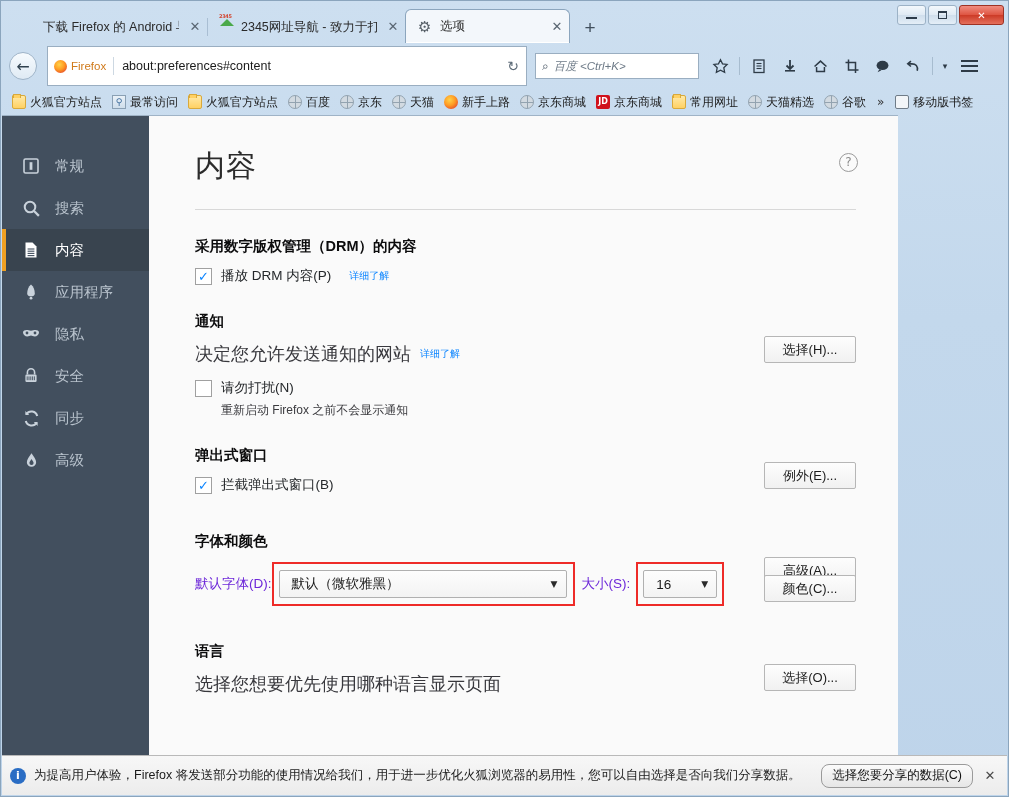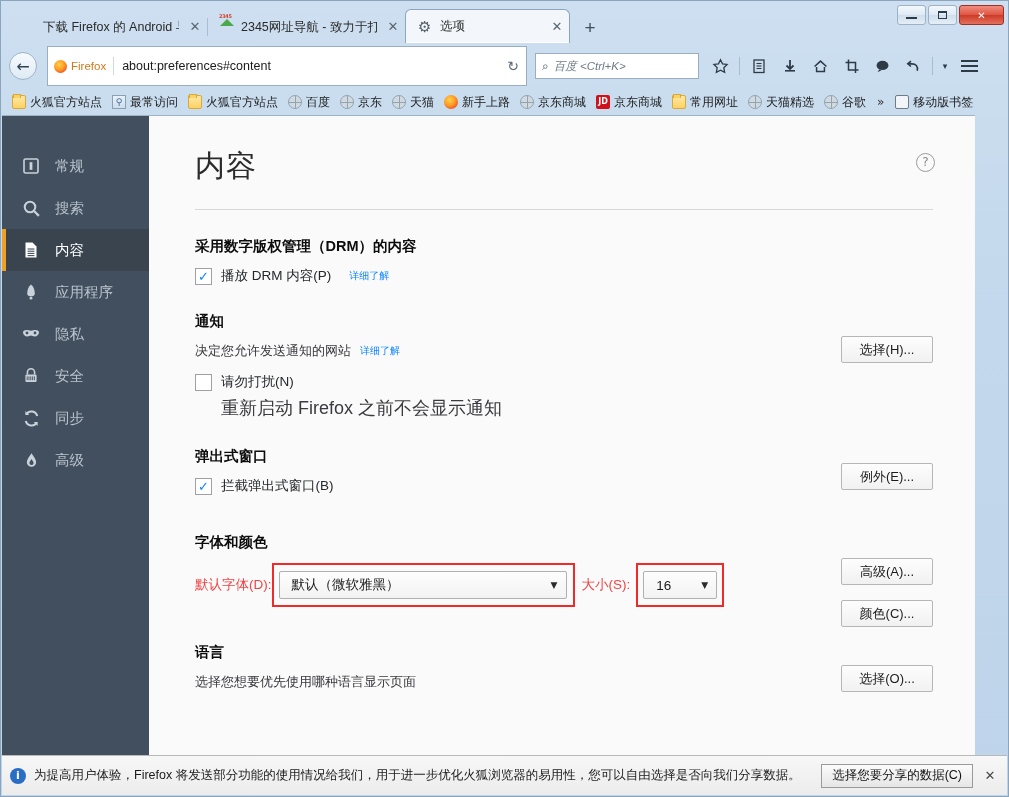--- a/index.html
+++ b/index.html
@@ -199,21 +199,21 @@
   .ic-globe::before { content:""; position:absolute; left:0; top:6px; width:12px; height:1px; background:#93a3b0; }
   .ic-search { background: linear-gradient(to bottom,#e9f1f8,#cfdeeb); border:1px solid #8aa0b4; color:#3a6a9a; font-size:9px; text-align:center; line-height:12px; font-family:"DejaVu Sans",sans-serif;}
   .ic-fxball { border-radius:50%; background: radial-gradient(circle at 40% 35%, #ffd24a 0%, #ff9b23 45%, #e8522a 80%, #c9372b 100%); }
   .ic-jd { background:#d0111b; color:#fff; font-size:8px; font-weight:bold; text-align:center; line-height:14px; border-radius:2px; font-family:"DejaVu Sans",sans-serif; }
   .ic-phone { width:10px; height:14px; border:1px solid #6f7c88; border-radius:2px; background:#f2f5f8; }
   .bm-chev { padding: 0 6px; color:#333; font-size:12px; font-family:"DejaVu Sans",sans-serif; }
 
   
   #page {
     position: absolute; left: 1px; top: 114px;
-    width: 973px; height: 641px;
+    width: 896px; height: 641px;
     background: #fafafa;
     display: flex;
     border-top: 1px solid #9fb3c6;
   }
   #sidebar {
     width: 147px; flex: 0 0 147px;
     background: #424f5e;
     padding-top: 29px;
   }
   .side-item {
@@ -255,44 +255,44 @@
   #title-rule {
     margin-top: 22px; height: 1px; background: #d8d8d8;
   }
 
   .group { margin-top: 27px; position: relative; }
   .group-h {
     font-size: 14.5px; font-weight: bold; color: #0c0c0d;
     margin-bottom: 11px;
   }
   .row { display: flex; align-items: center; gap: 9px; font-size: 13.5px; color: #25282b; margin-bottom: 5px; }
-  .desc { font-size: 13px; color: #38383d; }
+  .desc { font-size: 18px; color: #38383d; }
   .link { color: #0a84ff; font-size: 10px; cursor: pointer; }
   .checkbox {
     width: 17px; height: 17px; flex: 0 0 17px;
     border: 1px solid #a0a0a0; background: #fff;
     display: flex; align-items: center; justify-content: center;
     color: #0a84ff; font-size: 13px; line-height: 1;
     font-family: "DejaVu Sans", sans-serif;
   }
-  .subnote { font-size: 18px; color: #3b3b3f; margin-left: 26px; margin-top: 4px; }
+  .subnote { font-size: 12px; color: #3b3b3f; margin-left: 26px; margin-top: 4px; }
 
   .side-btn {
     position: absolute; right: 0;
     min-width: 92px; height: 27px;
     background: linear-gradient(to bottom, #fdfdfd, #f1f1f1);
     border: 1px solid #b6b6b6; border-radius: 2px;
     font-size: 13px; color: #1b1b1b;
     display: flex; align-items: center; justify-content: center;
     padding: 0 12px;
   }
 
   
   .fontrow { display: flex; align-items: center; margin-top: 2px; }
-  .fontlabel { font-size: 13.5px; color: #ef4444; }
+  .fontlabel { font-size: 13.5px; color: #6d28d9; }
   .hlbox { border: 2px solid #ee2b28; padding: 6px 6px 6px 5px; }
   .hlbox.tight { padding: 6px 5px; }
   .dropdown {
     height: 28px;
     background: linear-gradient(to bottom, #fdfdfd, #f3f3f3);
     border: 1px solid #b0b0b0; border-radius: 2px;
     display: flex; align-items: center; justify-content: space-between;
     padding: 0 8px 0 12px;
     font-size: 13.5px; color: #1b1b1b;
   }
@@ -310,21 +310,21 @@
   }
   #notif-info {
     width: 16px; height: 16px; border-radius: 50%;
     background: #2a6dc4; color: #fff;
     font-size: 11px; line-height: 16px; text-align: center; font-weight: bold;
     flex: 0 0 16px; margin-right: 8px;
     font-family: "DejaVu Sans", sans-serif;
   }
   #notif-text { flex: 1 1 auto; white-space: nowrap; overflow: hidden; }
   #notif-btn {
-    height: 24px; border: 1px solid #9a9a9a; border-radius: 0;
+    height: 24px; border: 1px solid #9a9a9a; border-radius: 8px;
     background: linear-gradient(to bottom, #fbfbfb, #e6e6e6);
     font-size: 12.5px; color: #111;
     display: flex; align-items: center; padding: 0 10px;
     margin-right: 8px; flex: 0 0 auto;
   }
   #notif-close { width: 18px; text-align: center; color: #4a4a4a; font-size: 13px; flex: 0 0 18px; font-family:"DejaVu Sans",sans-serif; }
 </style>
 </head>
 <body>
 
@@ -640,21 +640,21 @@
           </span>
           <span class="fontlabel" style="margin:0 6px 0 7px">大小(S):</span>
           <span class="hlbox tight">
             <span class="dropdown" id="size-dd">
               <span>16</span>
               <span class="caret">▼</span>
             </span>
           </span>
         </div>
         <div class="side-btn" style="top:25px">高级(A)...</div>
-        <div class="side-btn" style="top:67px">颜色(C)...</div>
+        <div class="side-btn" style="top:43px">颜色(C)...</div>
       </div>
 
       <div class="group" style="margin-top:36px">
         <div class="group-h">语言</div>
         <div class="desc">选择您想要优先使用哪种语言显示页面</div>
         <div class="side-btn" style="top:22px">选择(O)...</div>
       </div>
     </div>
   </div>
 

